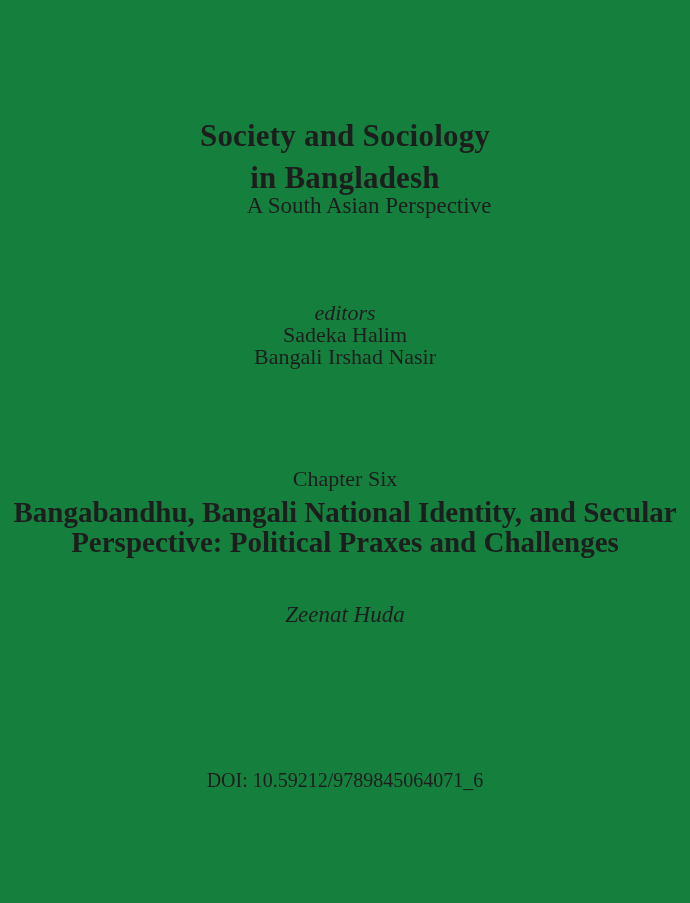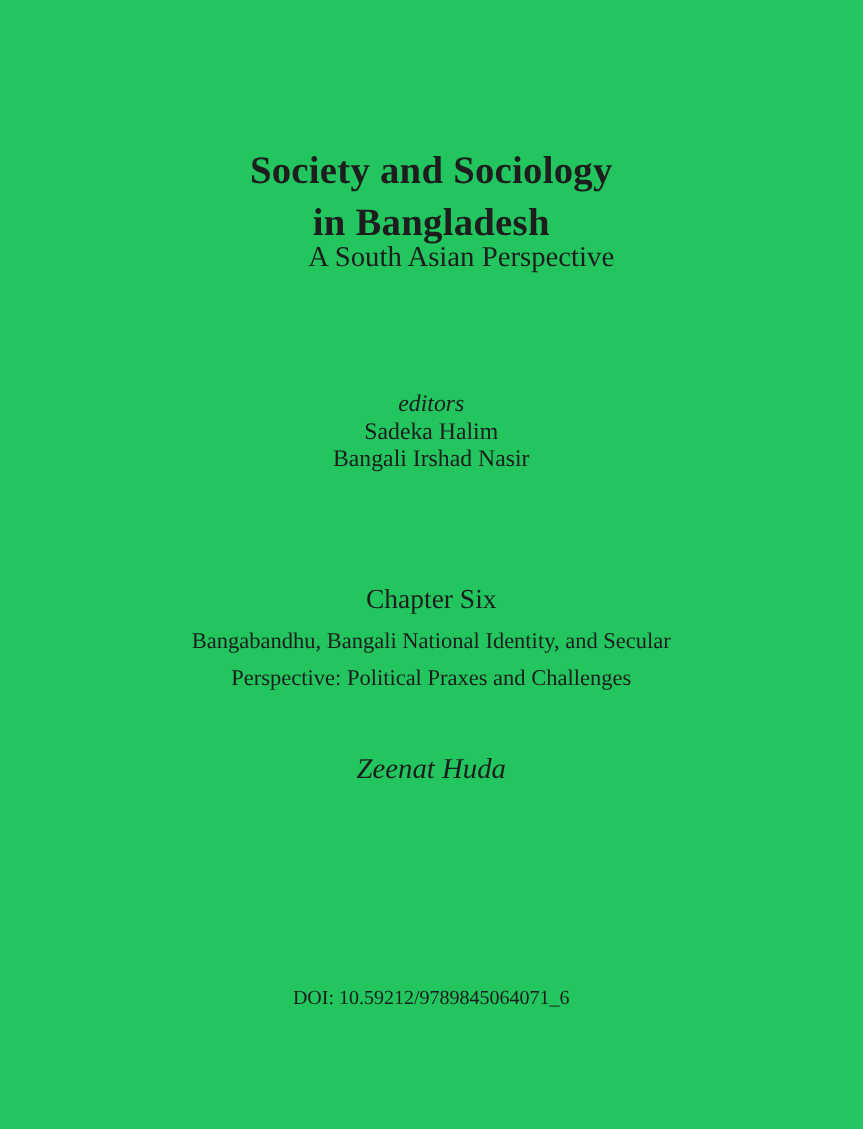--- a/index.html
+++ b/index.html
@@ -4,21 +4,21 @@
 <style>
   html, body {
     margin: 0;
     padding: 0;
     background: #ffffff;
   }
   .page {
     position: relative;
     width: 690px;
     height: 903px;
-    background: #22c55e;
+    background: #15803d;
     overflow: hidden;
     font-family: "Liberation Serif", "DejaVu Serif", serif;
     color: #1d1d1d;
   }
   .centered {
     position: absolute;
     left: 0;
     right: 0;
     text-align: center;
   }
@@ -29,47 +29,47 @@
     line-height: 42px;
     letter-spacing: 0.2px;
   }
   .book-subtitle {
     top: 191px;
     font-size: 23px;
     line-height: 30px;
     padding-left: 48px;
   }
   .editors-block {
-    top: 313px;
-    font-size: 19px;
+    top: 302px;
+    font-size: 22px;
     line-height: 22px;
   }
   .editors-heading {
     font-style: italic;
   }
   .chapter-label {
     top: 467px;
     font-size: 22px;
     line-height: 24px;
   }
   .chapter-title {
     top: 497px;
-    font-size: 18px;
-    font-weight: normal;
+    font-size: 29px;
+    font-weight: bold;
     line-height: 30px;
   }
   .chapter-author {
     top: 603px;
     font-size: 23px;
     font-style: italic;
     line-height: 24px;
   }
   .doi-line {
-    top: 786px;
-    font-size: 16px;
+    top: 767px;
+    font-size: 20px;
     line-height: 26px;
   }
 </style>
 </head>
 <body>
 
 <div class="page">
 
   <div class="centered book-title">
     <div>Society and Sociology</div>

